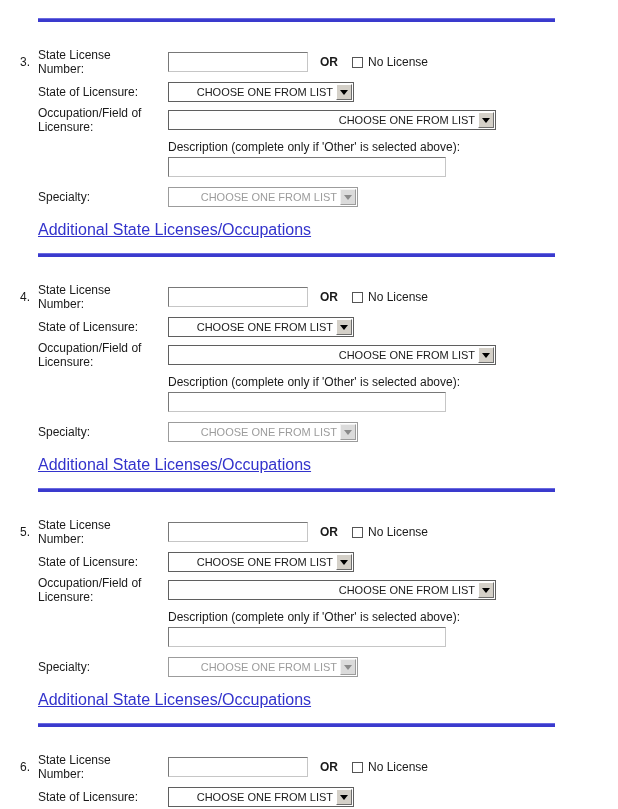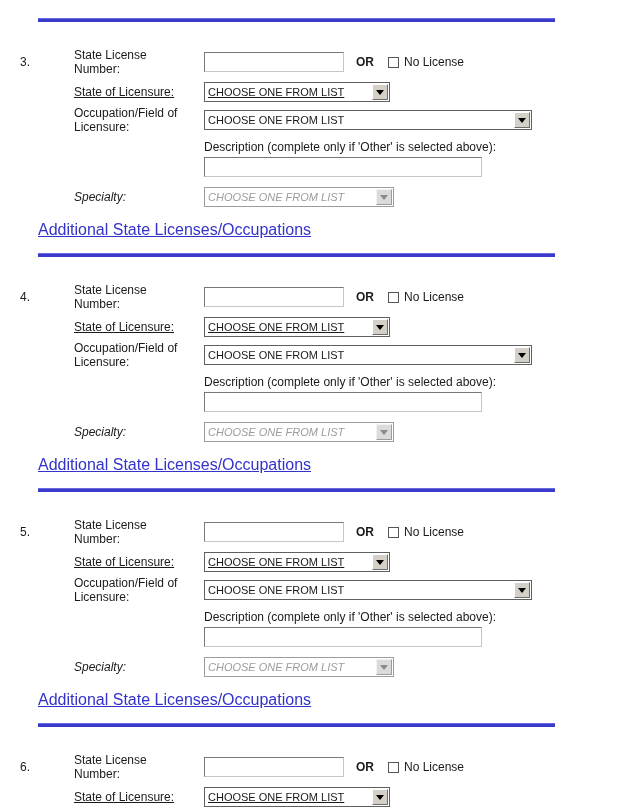--- a/index.html
+++ b/index.html
@@ -38,31 +38,30 @@
     width: 18px;
     flex: 0 0 18px;
     font-size: 12px;
   }
   .col-label {
     width: 130px;
     flex: 0 0 130px;
     padding-right: 8px;
     box-sizing: border-box;
     line-height: 14px;
-    margin-left: 36px;
   }
   .col-field {
     display: flex;
     align-items: center;
   }
-  .row-state { margin-bottom: 4px; text-decoration: underline; }
+  .row-state { margin-bottom: 4px; }
   .row-occupation { margin-bottom: 6px; }
   .row-desc-label { margin-bottom: 3px; }
   .row-desc-input { margin-bottom: 10px; }
-  .row-specialty { margin-bottom: 14px; font-style: italic; }
+  .row-specialty { margin-bottom: 14px; }
   .row-link { margin-bottom: 14px; }
 
   input[type="text"] {
     height: 20px;
     border: 1px solid;
     border-color: #787878 #c6c6c6 #c6c6c6 #787878;
     background: #ffffff;
     font-family: "Liberation Sans", "DejaVu Sans", sans-serif;
     font-size: 12px;
     padding: 0 3px;
@@ -96,20 +95,21 @@
     align-items: center;
     cursor: default;
   }
   .dropdown-text {
     flex: 1;
     font-size: 11px;
     padding: 0 3px;
     white-space: nowrap;
     overflow: hidden;
     color: #1a1a1a;
+    text-align: right;
   }
   .dropdown-button {
     flex: 0 0 16px;
     width: 16px;
     height: 16px;
     margin-right: 1px;
     background: #d4d0c8;
     border: 1px solid;
     border-color: #ffffff #6d6d6d #6d6d6d #ffffff;
     box-sizing: border-box;

